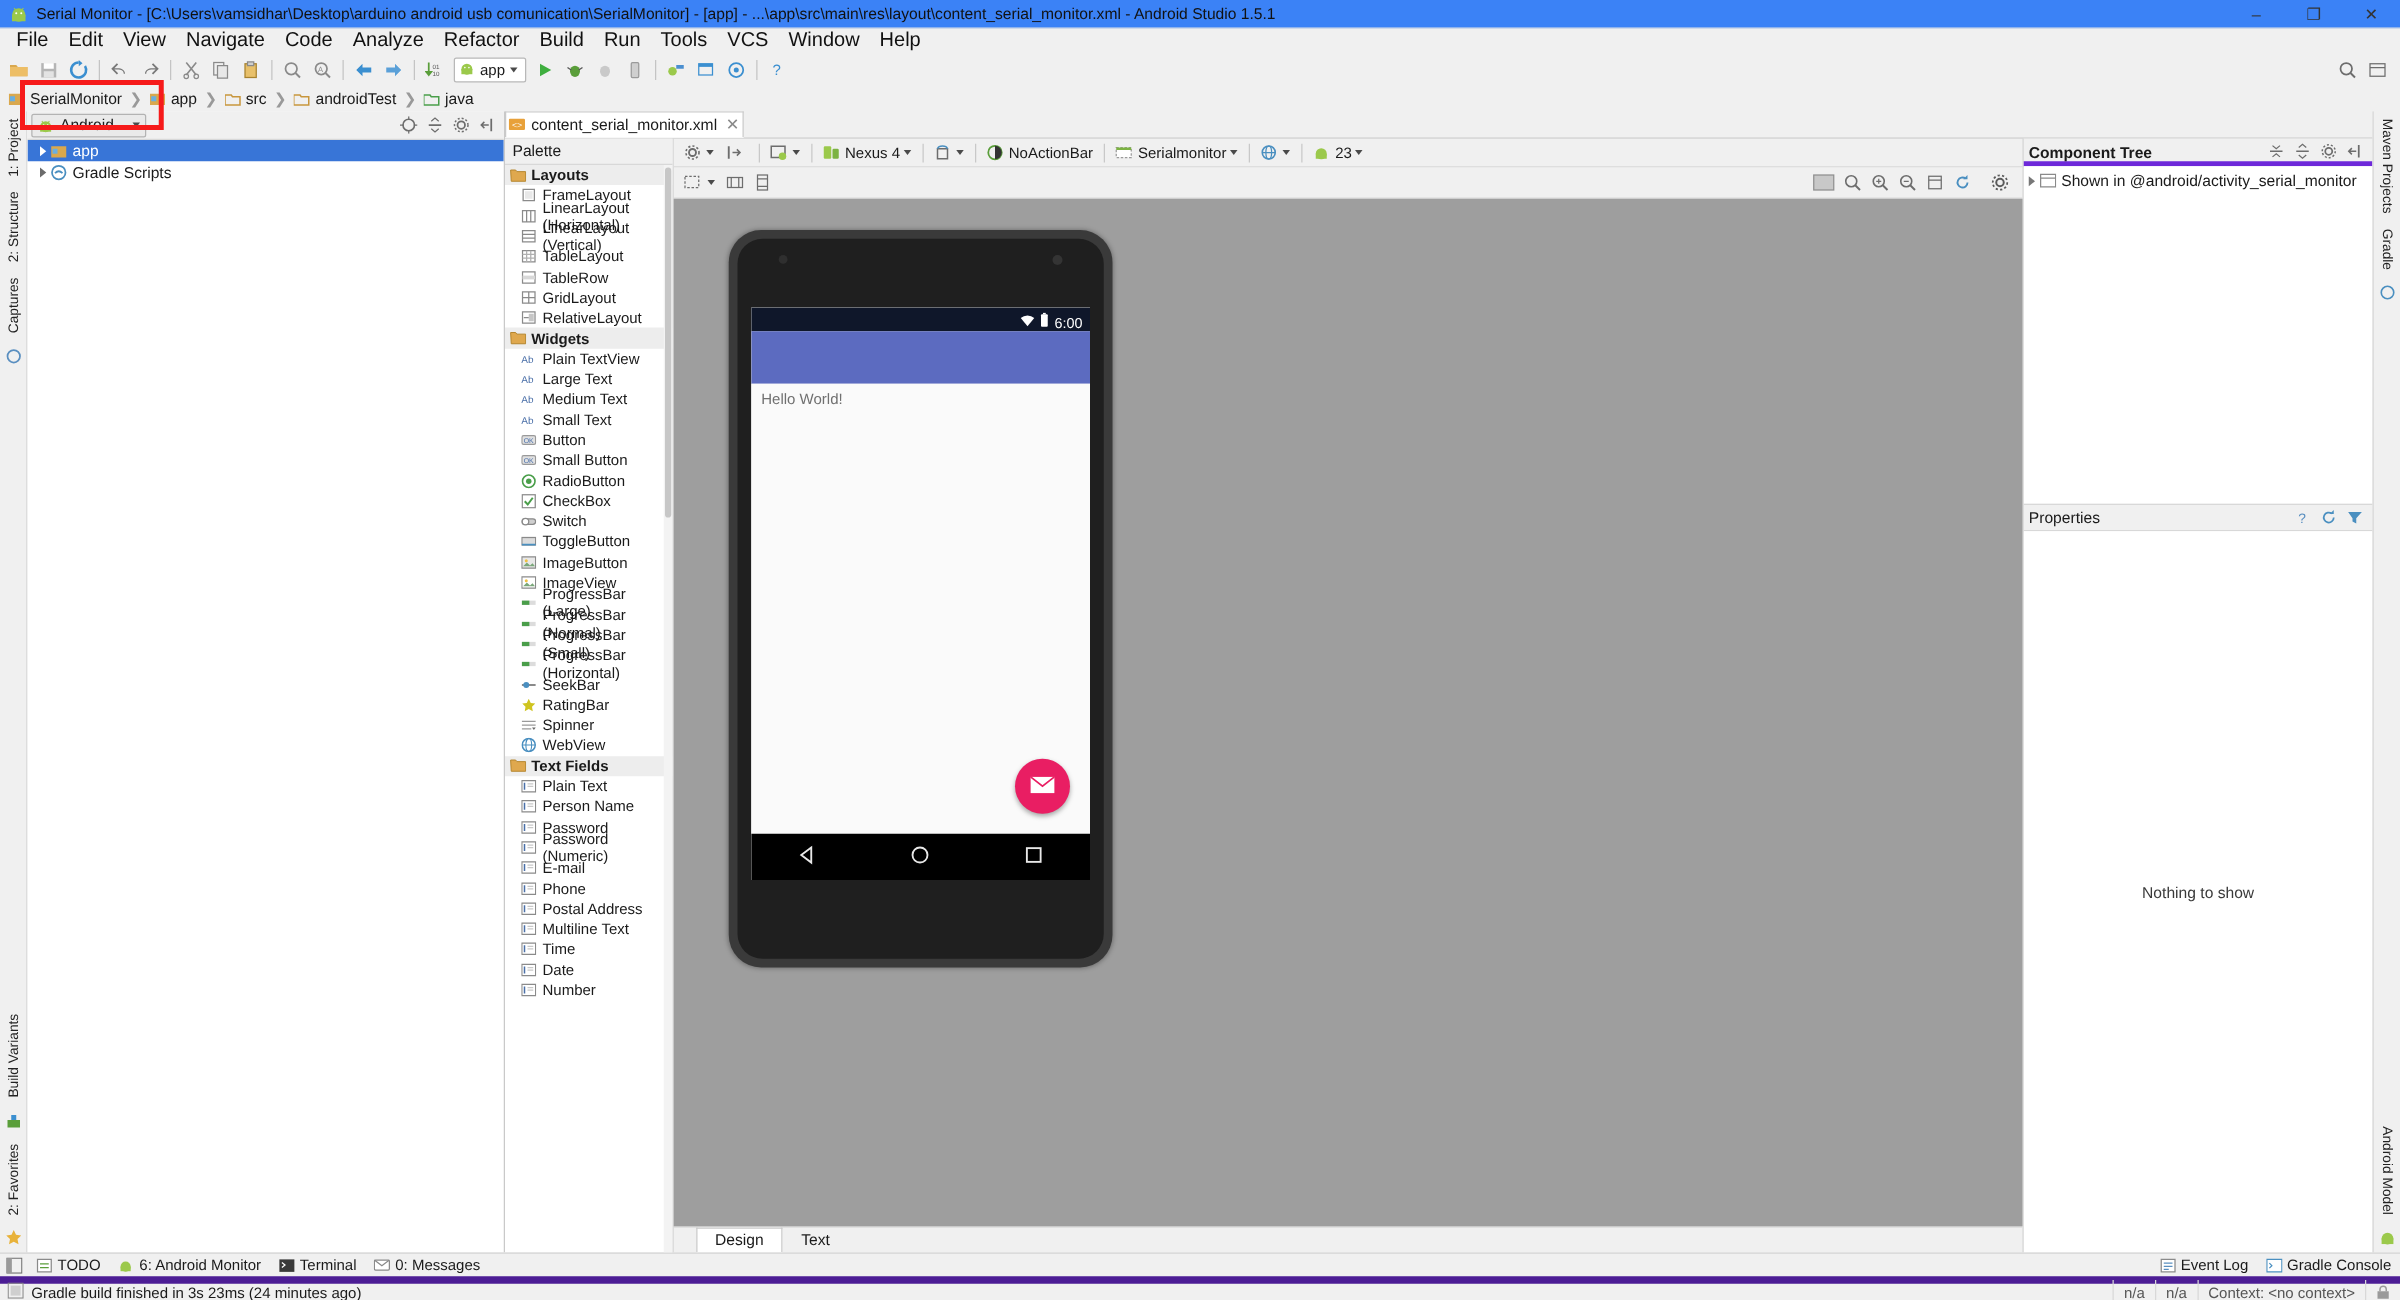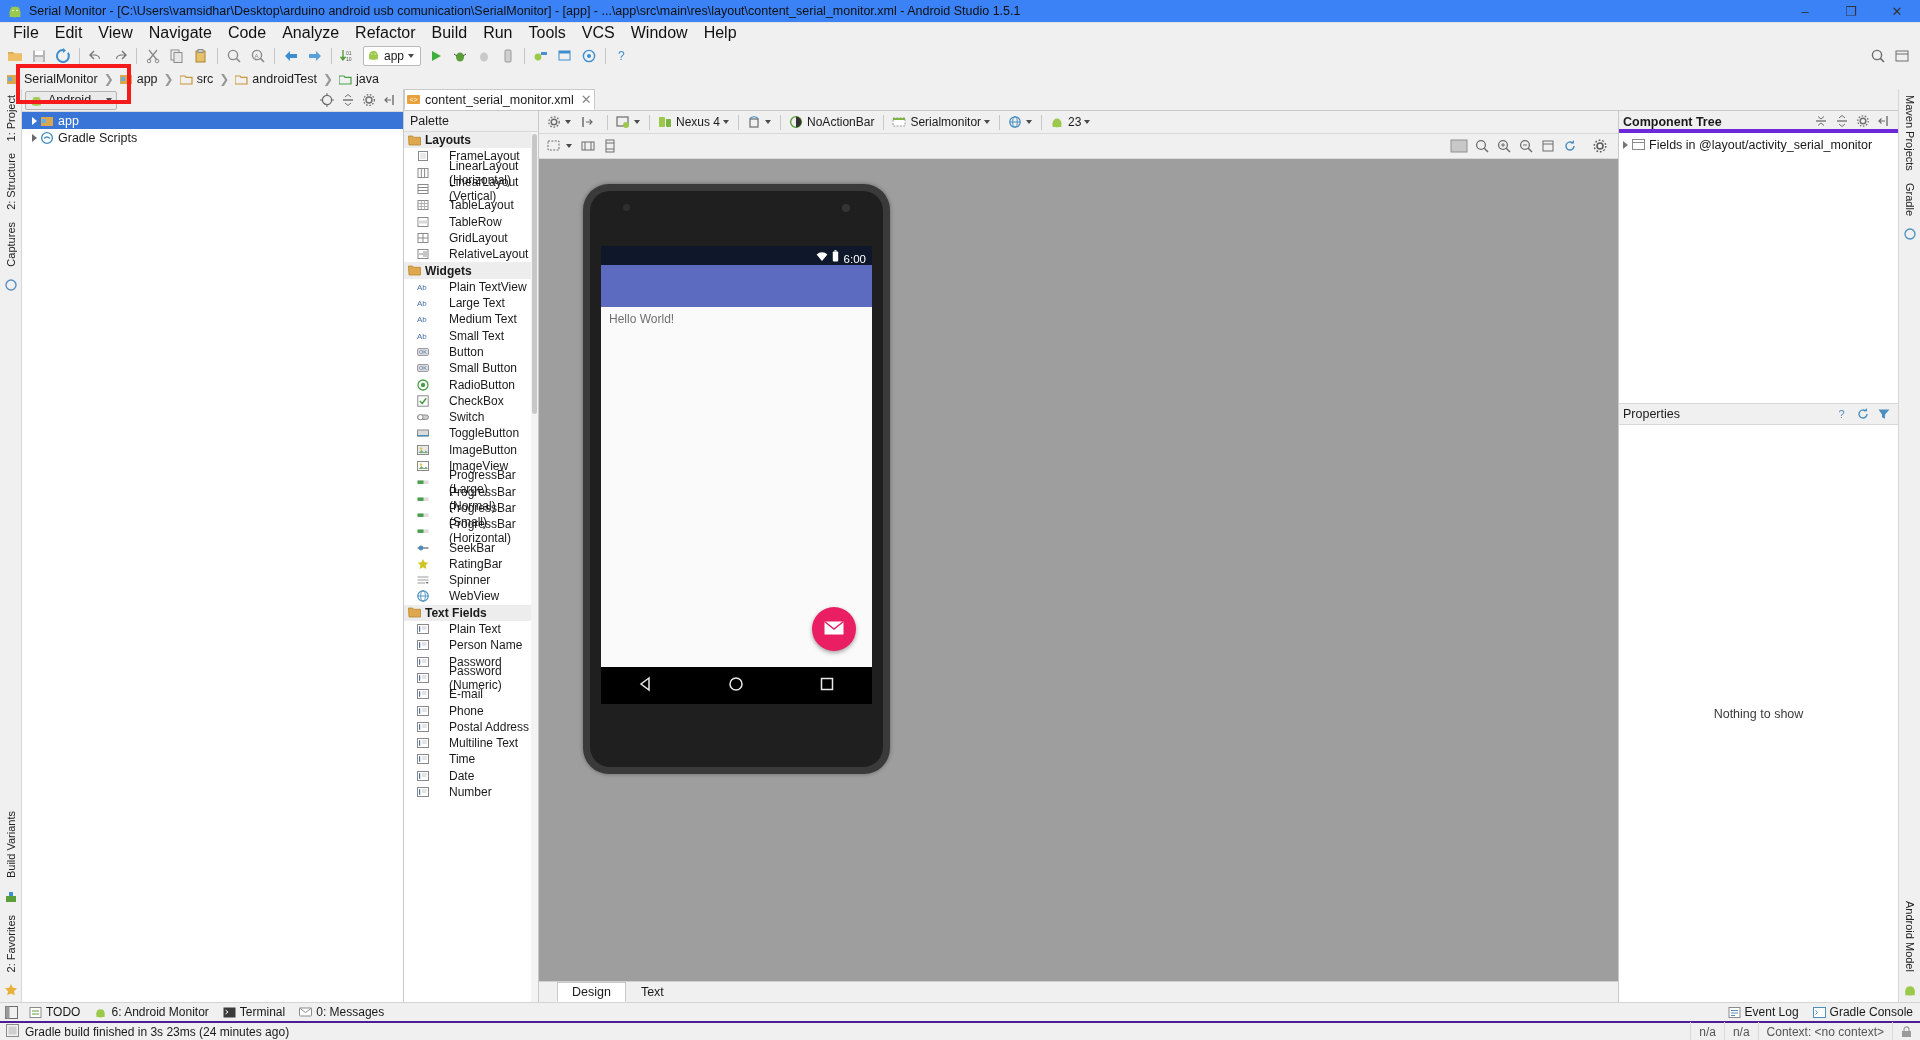--- a/index.html
+++ b/index.html
@@ -82,21 +82,21 @@
 
   .designarea { flex:1 1 auto; display:flex; min-height:0; }
 
   
   .palette { width:135px; background:#fff; display:flex; flex-direction:column; flex:0 0 135px; border-right:1px solid #c9c9c9; }
   .pal-title { height:21px; background:#f0f0f0; display:flex; align-items:center; padding-left:6px; font-size:12.5px; border-bottom:1px solid #d8d8d8; }
   .pal-list { flex:1 1 auto; overflow:hidden; position:relative; }
   .pal-group { height:16.3px; display:flex; align-items:center; padding-left:4px; font-size:12px; font-weight:bold; background:#ededed; }
   .pal-group .fico { width:13px;height:11px;margin-right:4px; }
   .pal-item { height:16.3px; display:flex; align-items:center; padding-left:13px; font-size:12px; }
-  .pal-item .iico { width:12px;height:12px;margin-right:20px; flex:0 0 12px;text-align:center; }
+  .pal-item .iico { width:12px;height:12px;margin-right:5px; flex:0 0 12px;text-align:center; }
   .pal-scroll { position:absolute; right:0; top:0; width:7px; height:100%; background:#f3f3f3; }
   .pal-thumb { position:absolute; right:1px; top:2px; width:5px; height:280px; background:#c7c7c7; border-radius:3px; }
 
   
   .canvaswrap { flex:1 1 auto; display:flex; flex-direction:column; min-width:0; }
   .cfgbar { height:23px; background:#f0f0f0; display:flex; align-items:center; padding-left:4px; border-bottom:1px solid #d8d8d8; }
   .cfgitem { height:19px; display:flex; align-items:center; padding:0 4px; font-size:12px; margin-right:1px; }
   .cfgitem .ci { width:14px;height:14px;margin-right:4px; }
   .cfgsep { width:1px;height:15px;background:#c8c8c8;margin:0 4px; }
 
@@ -142,21 +142,21 @@
   .dtab { height:20px; padding:0 14px; font-size:12.5px; display:flex; align-items:center; border:1px solid transparent; }
   .dtab.active { background:#fff; border-color:#c9c9c9; border-bottom-color:#fff; }
 
   
   .bottombar { height:19px; background:#f0f0f0; display:flex; align-items:center; border-top:1px solid #d4d4d4; flex:0 0 19px; }
   .bb-item { display:flex; align-items:center; font-size:12px; padding:0 7px; height:19px; }
   .bb-item .bi { width:13px;height:13px;margin-right:4px; }
   .bb-right { margin-left:auto; display:flex; align-items:center; }
 
   .statusline { height:19px; background:#f0f0f0; display:flex; align-items:center; font-size:12px;
-                border-top:2px solid #4c1d95; flex:0 0 19px; padding-left:6px; }
+                border-top:6px solid #4c1d95; flex:0 0 19px; padding-left:6px; }
   .sl-right { margin-left:auto; display:flex; align-items:center; }
   .sl-cell { padding:0 8px; font-size:12px; color:#555; border-left:1px solid #d8d8d8; height:19px; display:flex; align-items:center; }
 
   .redbox { position:absolute; border:4px solid #f61a1a; pointer-events:none; }
 </style>
 </head>
 <body>
 
 <div class="app">
 
@@ -1103,21 +1103,21 @@
           </div>
           <div class="ct-body">
             <div class="ct-row">
               <span class="tri"></span>
               <span class="cico">
                 <svg width="13" height="13">
                     <rect x="0.5" y="1.5" width="12" height="10" fill="#fff" stroke="#8a8a8a"></rect>
                     <line x1="0.5" y1="4.5" x2="12.5" y2="4.5" stroke="#8a8a8a"></line>
                   </svg>
               </span>
-              <span>Fields in @layout/activity_serial_monitor</span>
+              <span>Shown in @android/activity_serial_monitor</span>
             </div>
           </div>
           <div class="props-header">
             <span>Properties</span>
             <div class="ct-icons">
               <div class="phi">
                 <svg width="14" height="14">
                     <text x="3.5" y="11" font-size="11" fill="#5a8fc0" font-family="Liberation Sans">?</text>
                   </svg>
               </div>

